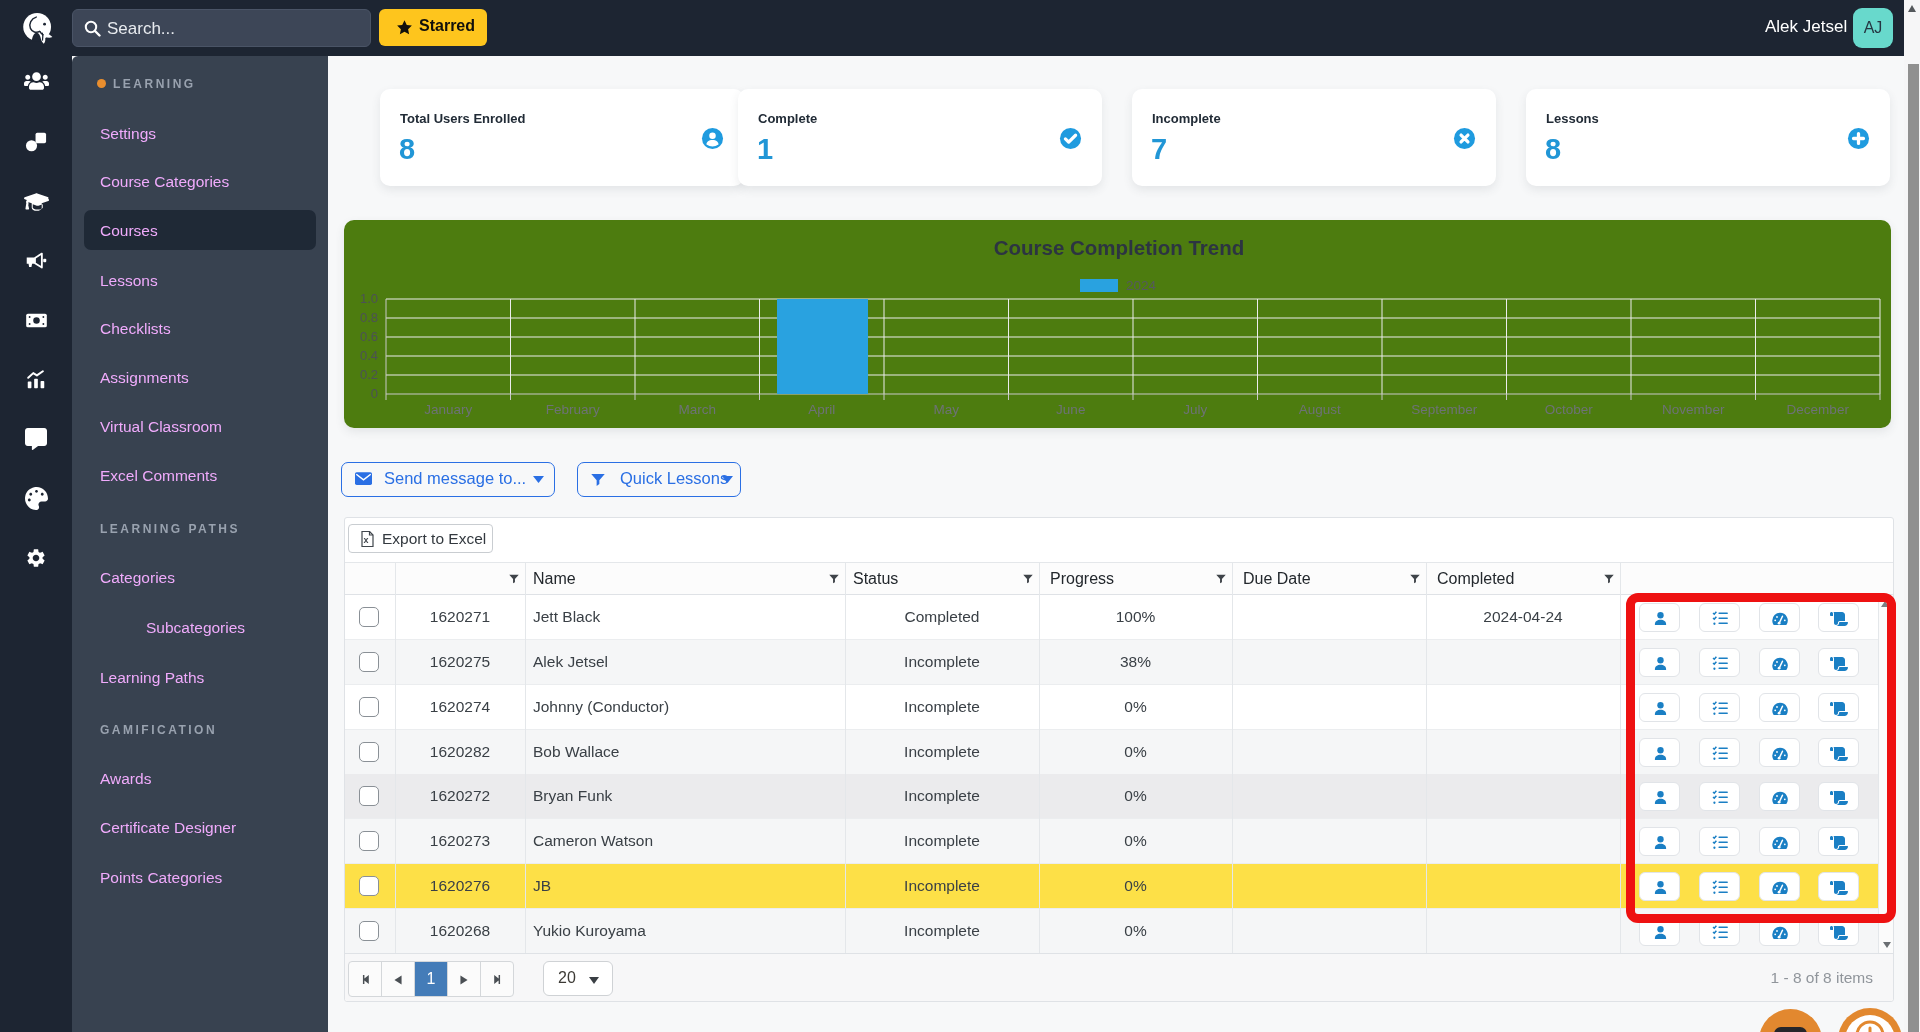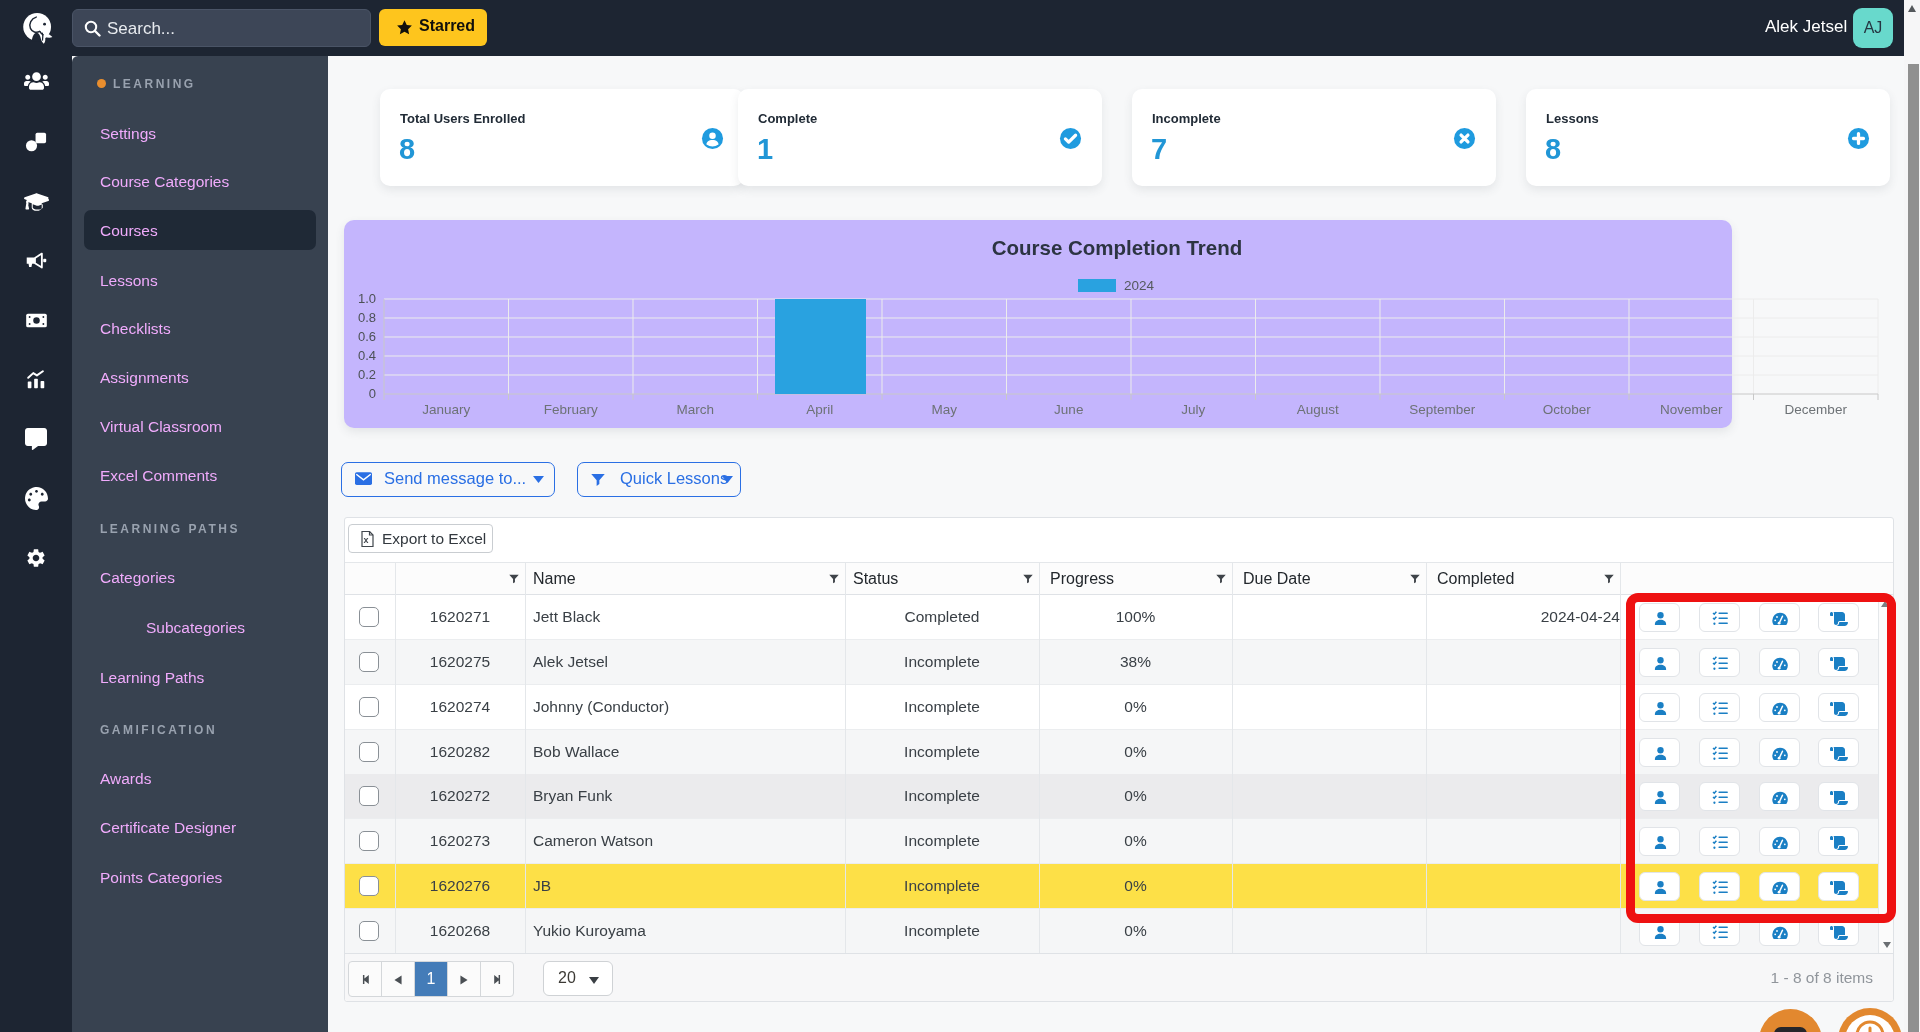--- a/index.html
+++ b/index.html
@@ -25,21 +25,21 @@
   #activeitem { left:12px; top:154px; width:232px; height:40px; background:#1f2936; border-radius:7px; }
   .sdot { position:absolute; left:97px; top:79px; width:9px; height:9px; border-radius:50%; background:#e98e2e; }
 
   
   .card { position:absolute; top:89px; width:364px; height:97px; background:#fff; border-radius:10px; box-shadow:0 4px 10px rgba(55,65,80,.10); }
   .card .ct { position:absolute; left:20px; top:22px; font-size:13px; font-weight:700; color:#212b36; }
   .card .cv { position:absolute; left:19px; top:44px; font-size:29px; font-weight:700; color:#2196d6; }
   .card svg { position:absolute; right:20px; top:38px; }
 
   
-  #chartcard { left:344px; top:220px; width:1388px; height:208px; background:#c4b5fd; border-radius:10px; box-shadow:0 4px 10px rgba(55,65,80,.10); }
+  #chartcard { left:344px; top:220px; width:1547px; height:208px; background:#4d7c0f; border-radius:10px; box-shadow:0 4px 10px rgba(55,65,80,.10);text-align:right; }
 
   
   .bluebtn { position:absolute; top:462px; height:35px; border:1.5px solid #2a6fe4; border-radius:7px; color:#2a6fe4; font-size:16.5px; background:transparent; }
 
   
   #grid { left:344px; top:517px; width:1550px; height:485px; background:#fff; border:1px solid #dfe2e6; border-radius:3px; }
   #exportbtn { left:3px; top:6px; width:145px; height:29px; background:#fff; border:1px solid #c9cdd1; border-radius:4px; font-size:15.5px; color:#33393f; }
   .hcell { position:absolute; top:0; height:31px; font-size:16px; color:#23282d; line-height:31px; }
   .vline { position:absolute; top:0; width:1px; background:#e4e7ea; }
   .row { position:absolute; left:0; width:1533px; height:45px; border-bottom:1px solid #ebedef; }
@@ -317,21 +317,21 @@
           <path d="M2.5 3.5h19l-7.6 8.6v6.4l-3.8 2v-8.4z" fill="#3f4449"></path>
         </svg>
     </div>
     <div class="abs" id="gridbody" style="left:0;top:77px;width:1548px;height:359px;">
         <div class="row" style="top:0.0px;background:#ffffff;">
           <div class="cbox"></div>
           <div class="cell" style="left:50px;width:130px;text-align:center;">1620271</div>
           <div class="cell" style="left:188px;width:310px;">Jett Black</div>
           <div class="cell" style="left:500px;width:194px;text-align:center;">Completed</div>
           <div class="cell" style="left:694px;width:193px;text-align:center;">100%</div>
-          <div class="cell" style="left:1081px;width:194px;text-align:right;">2024-04-24</div>
+          <div class="cell" style="left:1081px;width:194px;text-align:center;">2024-04-24</div>
           <div class="abtn" style="left:1294px;">
             <span class="abs" style="left:12px;top:6px"><svg width="17" height="17" viewBox="0 0 24 24">
                 <circle cx="12" cy="7.4" r="4.5" fill="#1a7fc4"></circle>
                 <path d="M12 13.6c-4.5 0-7.9 2.5-7.9 6.1V21h15.8v-1.3c0-3.6-3.4-6.1-7.9-6.1z" fill="#1a7fc4"></path>
               </svg></span>
           </div>
           <div class="abtn" style="left:1354px;">
             <span class="abs" style="left:12px;top:6px"><svg width="17" height="17" viewBox="0 0 24 24">
                 <g stroke="#1a7fc4" stroke-width="2.2" fill="none">
                   <path d="M1.5 4.2l1.7 1.7 3-3.3"></path>

